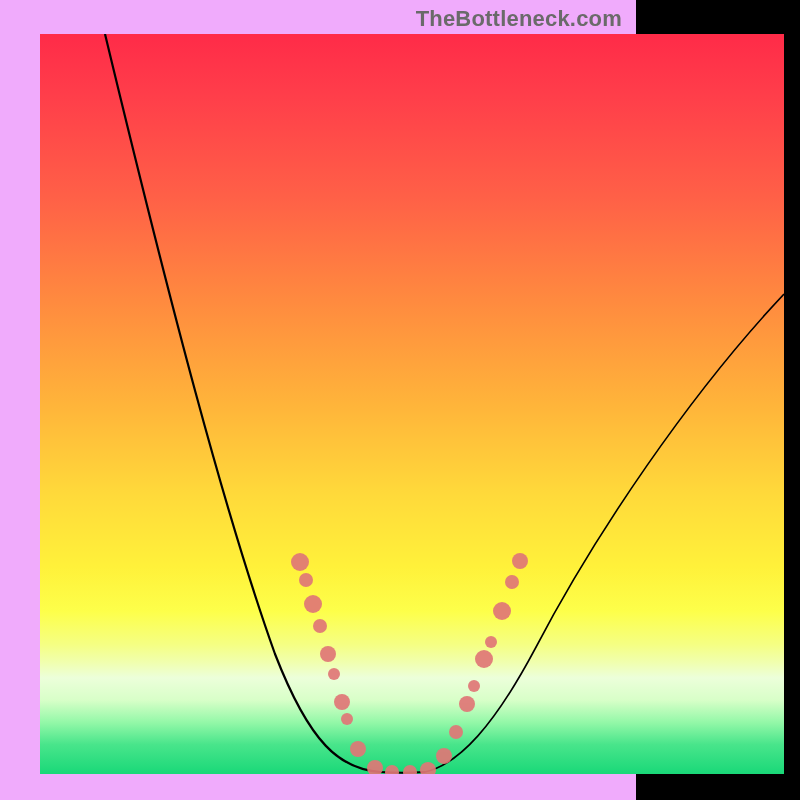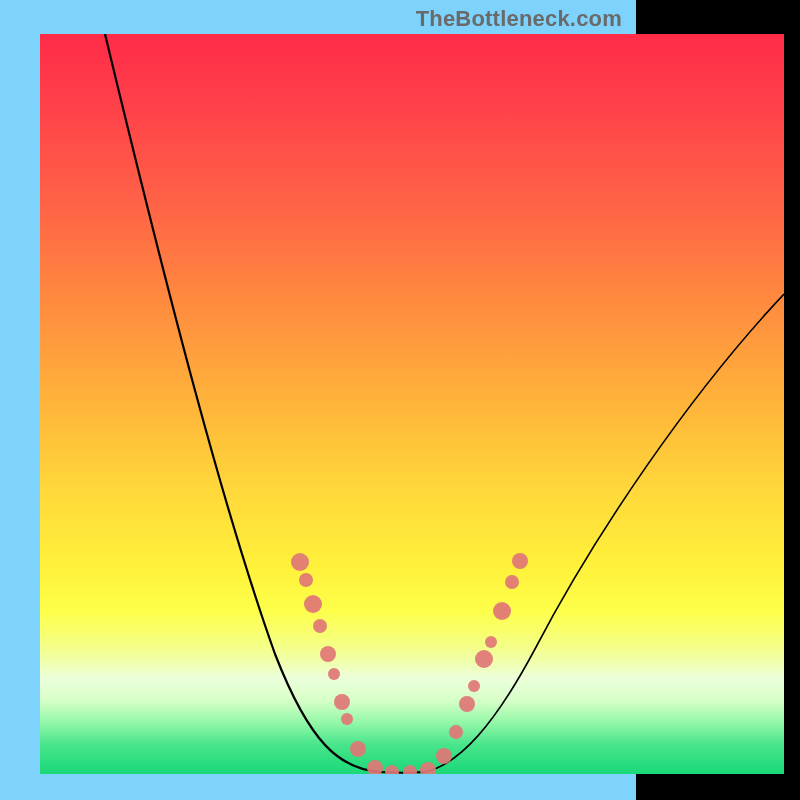--- a/index.html
+++ b/index.html
@@ -9,21 +9,21 @@
     height: 800px;
     background: #000;
     overflow: hidden;
   }
   .frame {
     position: absolute;
     left: 0;
     top: 0;
     width: 636px;
     height: 800px;
-    background: #7dd3fc;
+    background: #f0abfc;
   }
   .plot {
     position: absolute;
     left: 40px;
     top: 34px;
     width: 744px;
     height: 740px;
     background: linear-gradient(to bottom,
       #ff2b48 0%,
       #ff3d4a 8%,

